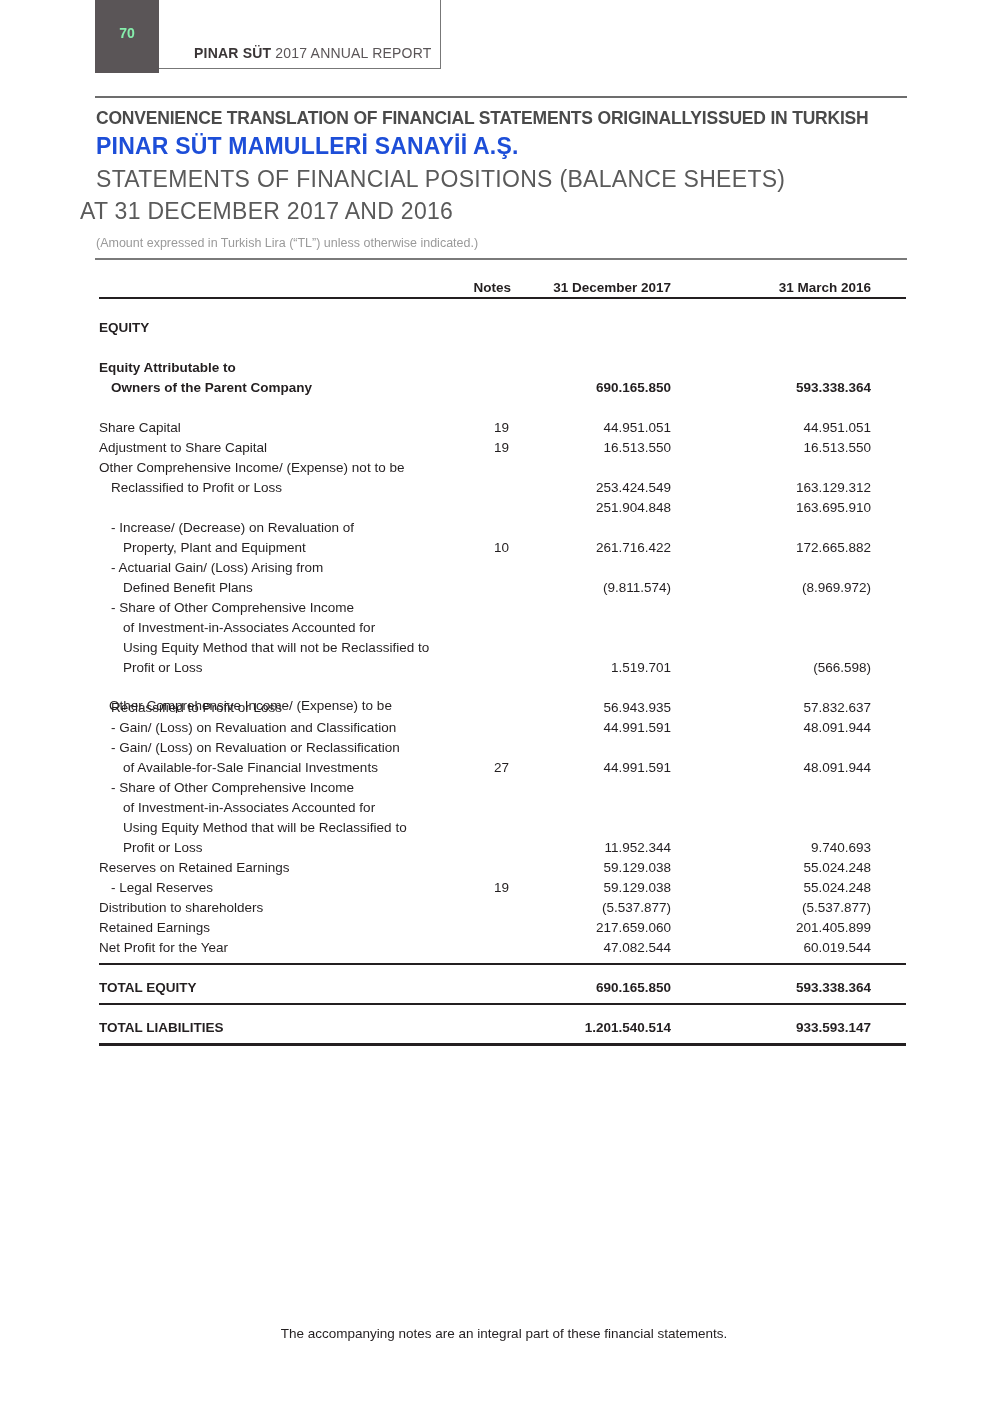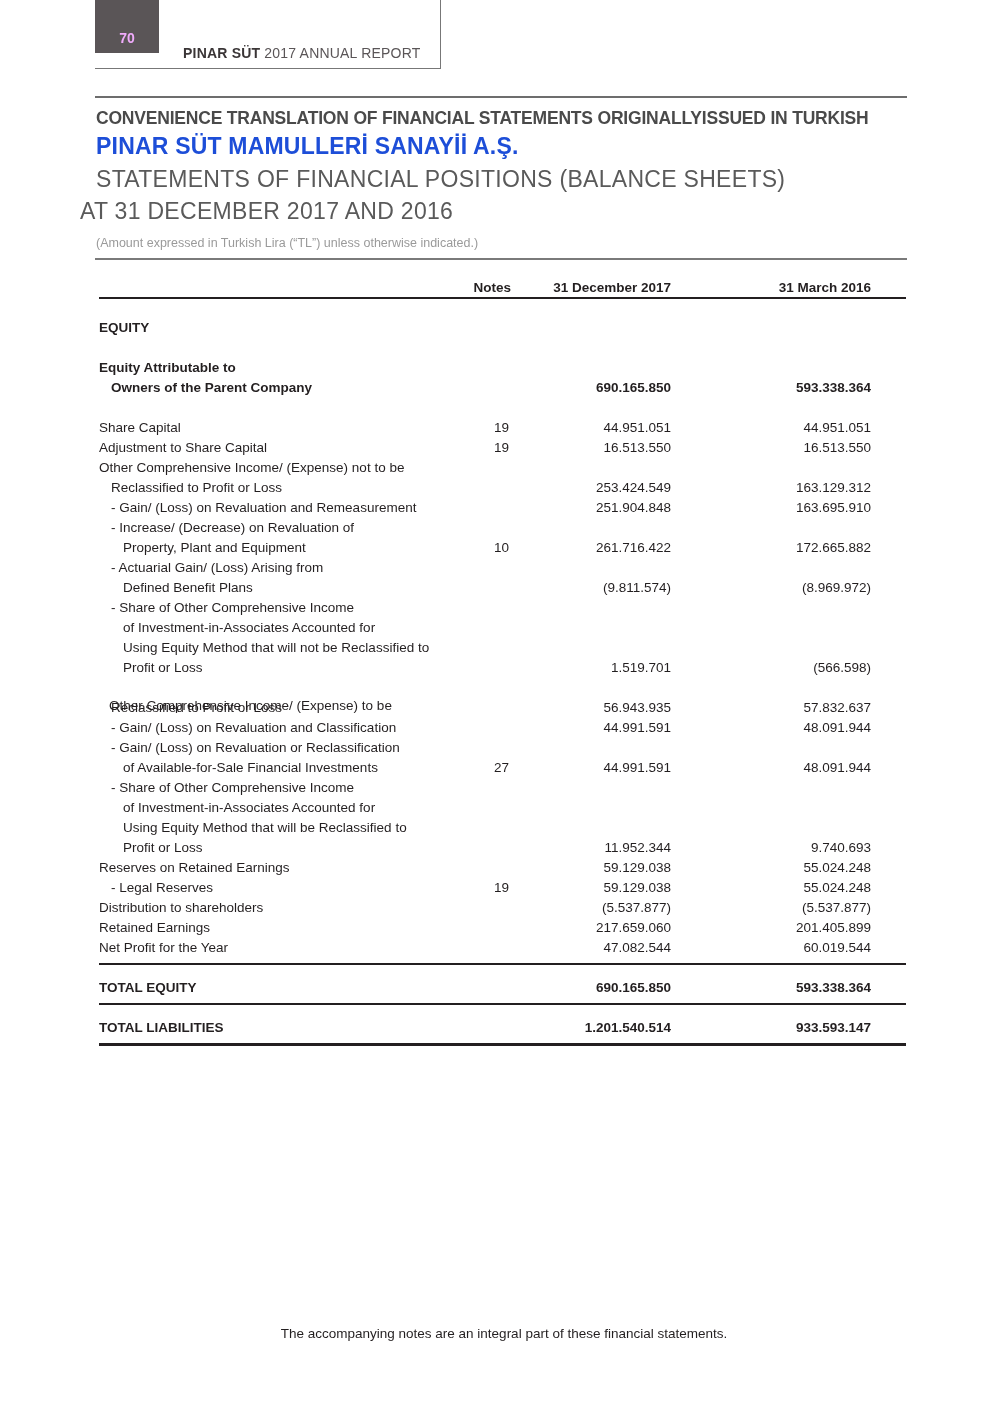--- a/index.html
+++ b/index.html
@@ -5,27 +5,27 @@
     * { box-sizing: border-box; margin: 0; padding: 0; }
     html, body { width: 1000px; height: 1414px; background: #ffffff; }
     body { position: relative; font-family: "DejaVu Sans", sans-serif; color: #231f20; overflow: hidden; }
 
     
     .hdr-box {
       position: absolute; left: 95px; top: 0; width: 346px; height: 69px;
       border-right: 1.5px solid #777; border-bottom: 1.5px solid #777;
     }
     .hdr-num {
-      position: absolute; left: 95px; top: 0; width: 64px; height: 53px;
-      background: #5a5557; color: #f0abfc;
+      position: absolute; left: 95px; top: 0; width: 64px; height: 73px;
+      background: #5a5557; color: #86efac;
       font-family: "Liberation Sans", sans-serif; font-weight: bold; font-size: 14px;
-      display: flex; align-items: flex-end; justify-content: center; padding-bottom: 7px;
+      display: flex; align-items: center; justify-content: center; padding-bottom: 7px;
     }
     .hdr-title {
-      position: absolute; left: 183px; top: 45px;
+      position: absolute; left: 194px; top: 45px;
       font-family: "Liberation Sans", sans-serif; font-size: 14px; color: #5a5557; letter-spacing: 0.2px;
     }
     .hdr-title b { font-weight: bold; color: #3a3536; }
 
     .rule-top { position: absolute; left: 95px; top: 96px; width: 812px; height: 1.5px; background: #6d6d6d; }
     .rule-sub { position: absolute; left: 95px; top: 258px; width: 812px; height: 2px; background: #7a7a7a; }
 
     .t1 {
       position: absolute; left: 96px; top: 108px;
       font-family: "Liberation Sans", sans-serif; font-weight: bold; font-size: 17.5px;
@@ -138,21 +138,20 @@
       <span class="v17"></span>
       <span class="v16"></span>
     </div>
     <div class="row" style="top: 478px;">
       <span class="lbl ind1">Reclassified to Profit or Loss</span>
       <span class="note"></span>
       <span class="v17">253.424.549</span>
       <span class="v16">163.129.312</span>
     </div>
     <div class="row" style="top: 498px;">
-      <span class="lbl ind1">- Gain/ (Loss) on Revaluation and Remeasurement</span>
       <span class="note"></span>
       <span class="v17">251.904.848</span>
       <span class="v16">163.695.910</span>
     </div>
     <div class="row" style="top: 518px;">
       <span class="lbl ind1">- Increase/ (Decrease) on Revaluation of</span>
       <span class="note"></span>
       <span class="v17"></span>
       <span class="v16"></span>
     </div>

